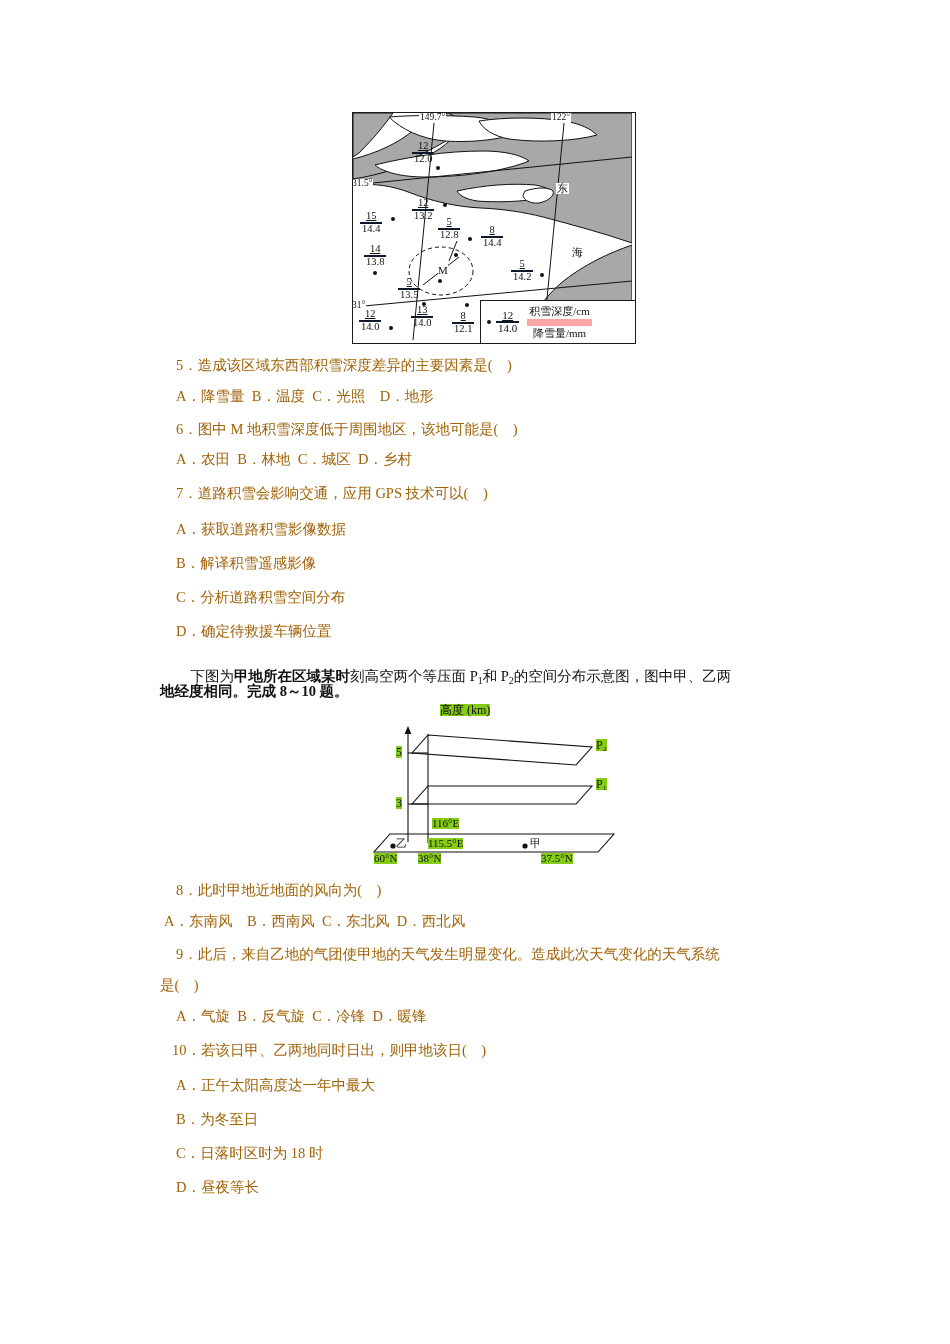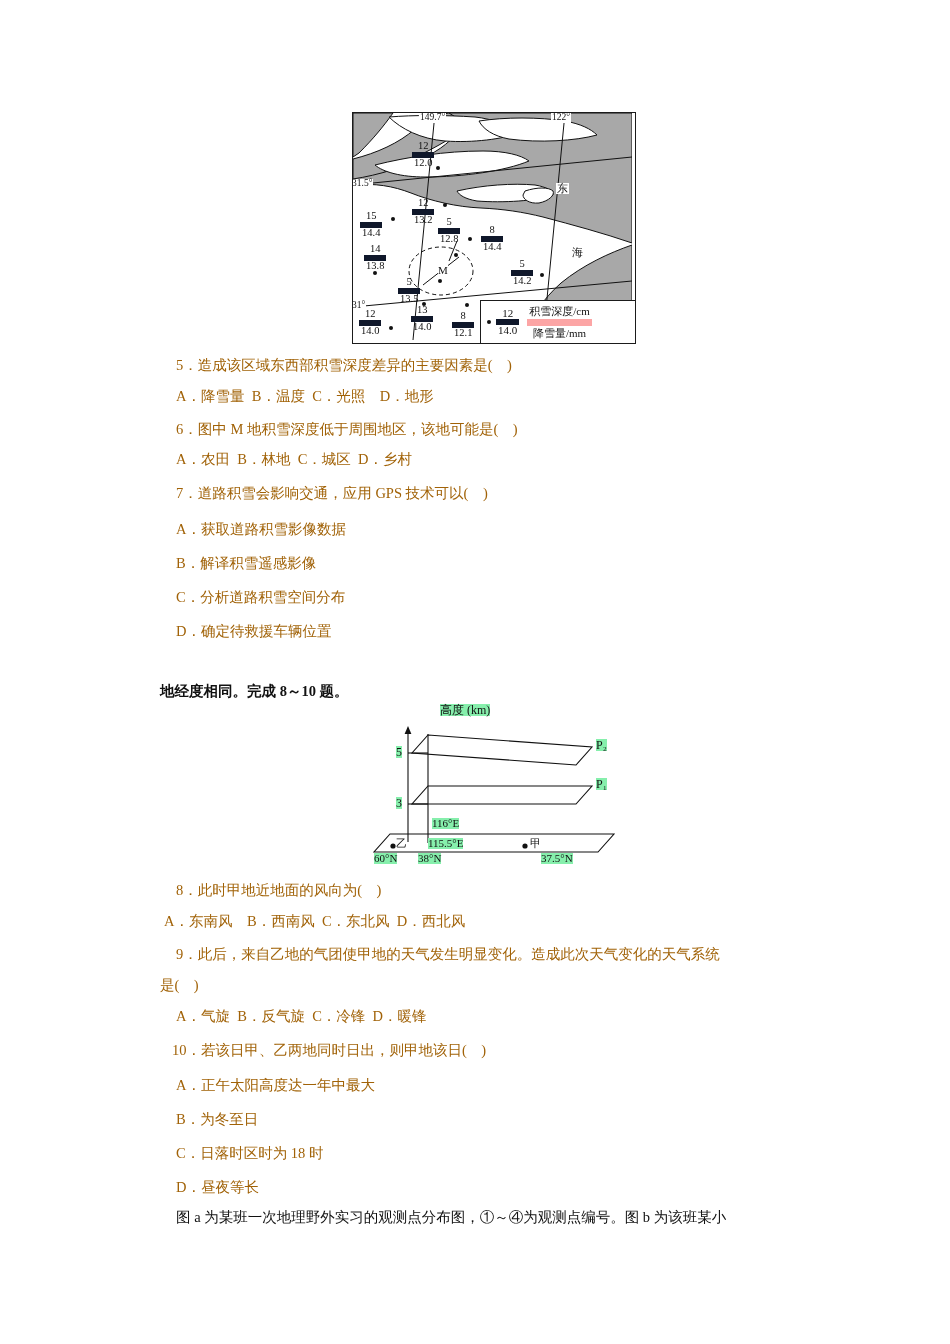--- a/index.html
+++ b/index.html
@@ -53,22 +53,23 @@
     display: inline-block;
     text-align: center;
     font-size: 10.5px;
     line-height: 1.02;
     font-family: "Liberation Serif", serif;
     color: #111;
     background: transparent;
   }
   .frac .num {
     display: block;
-    border-bottom: 6px solid #0f172a;
+    border-bottom: 2px solid #0f172a;
     padding: 0 2px 0px 2px;
+    text-decoration: underline;
   }
   .frac .den {
     display: block;
     padding: 0px 2px 0 2px;
   }
   .dot {
     position: absolute;
     width: 4px; height: 4px;
     background: #111;
     border-radius: 50%;
@@ -128,21 +129,21 @@
     top: 706px;
     width: 260px;
     height: 160px;
   }
   #isobar-figure svg { display: block; }
   .fig2-label {
     position: absolute;
     font-family: "Liberation Serif", serif;
     color: #111;
     white-space: nowrap;
-    background: #86efac;
+    background: #84cc16;
     line-height: 1;
   }
 </style>
 </head>
 <body>
 
 <div class="page">
 
   <div id="snow-map-figure">
 
@@ -288,20 +289,23 @@
 
   <div class="qline" style="left:176px; top:422px;">6．图中 M 地积雪深度低于周围地区，该地可能是(    )</div>
   <div class="qline" style="left:176px; top:452px;">A．农田  B．林地  C．城区  D．乡村</div>
 
   <div class="qline" style="left:176px; top:486px;">7．道路积雪会影响交通，应用 GPS 技术可以(    )</div>
   <div class="qline" style="left:176px; top:522px;">A．获取道路积雪影像数据</div>
   <div class="qline" style="left:176px; top:556px;">B．解译积雪遥感影像</div>
   <div class="qline" style="left:176px; top:590px;">C．分析道路积雪空间分布</div>
   <div class="qline" style="left:176px; top:624px;">D．确定待救援车辆位置</div>
 
+  <div class="para" style="left:176px; top:654px;">
+    <span>下图为</span><b>甲地所在区域某时</b><span>刻高空两个等</span><span>压</span><span>面 P</span><sub>1</sub><span>和 P</span><sub>2</sub><span>的空</span><span>间分布示意图，图中甲、乙两</span>
+  </div>
   <div class="para" style="left:160px; top:684px;"><b>地经度相同。完成 8～10 题。</b></div>
 
   <div id="isobar-figure">
     <svg width="260" height="160" viewBox="0 0 260 160">
       <g stroke="#111" fill="none" stroke-width="1.1">
 
         <line x1="38" y1="26" x2="38" y2="136"></line>
         <polygon points="38,20 34.6,28 41.4,28" fill="#111" stroke="none"></polygon>
 
         <line x1="58" y1="28" x2="58" y2="137"></line>
@@ -346,15 +350,14 @@
   <div class="qline" style="left:176px; top:947px;">9．此后，来自乙地的气团使甲地的天气发生明显变化。造成此次天气变化的天气系统</div>
   <div class="qline" style="left:160px; top:978px;">是(    )</div>
   <div class="qline" style="left:176px; top:1009px;">A．气旋  B．反气旋  C．冷锋  D．暖锋</div>
 
   <div class="qline" style="left:172px; top:1043px;">10．若该日甲、乙两地同时日出，则甲地该日(    )</div>
   <div class="qline" style="left:176px; top:1078px;">A．正午太阳高度达一年中最大</div>
   <div class="qline" style="left:176px; top:1112px;">B．为冬至日</div>
   <div class="qline" style="left:176px; top:1146px;">C．日落时区时为 18 时</div>
   <div class="qline" style="left:176px; top:1180px;">D．昼夜等长</div>
 
-  <div class="para" style="left:176px; top:1210px;"><span>图 a 为某班一次地理野外实习的观测点分布图，①～④为观测点编号。图 b 为该班某小</span></div>
 
 </div>
 
 </body></html>

